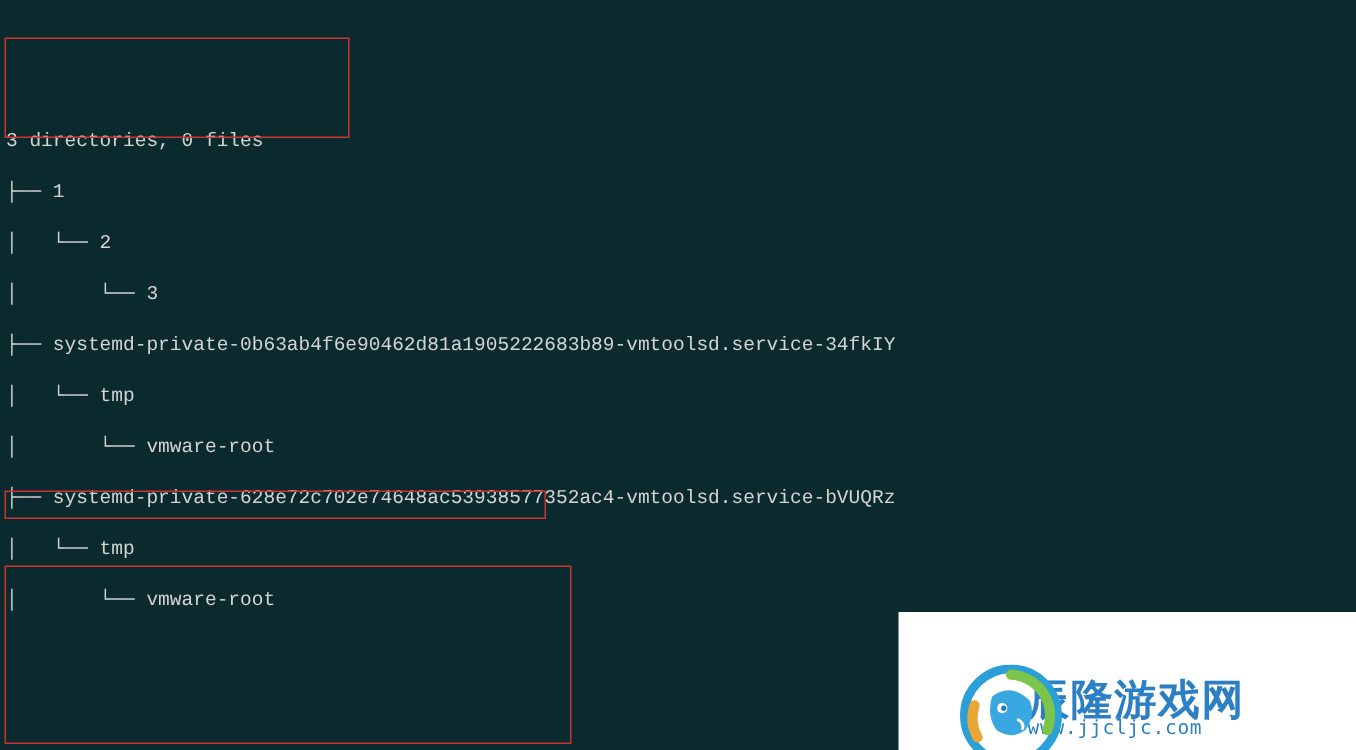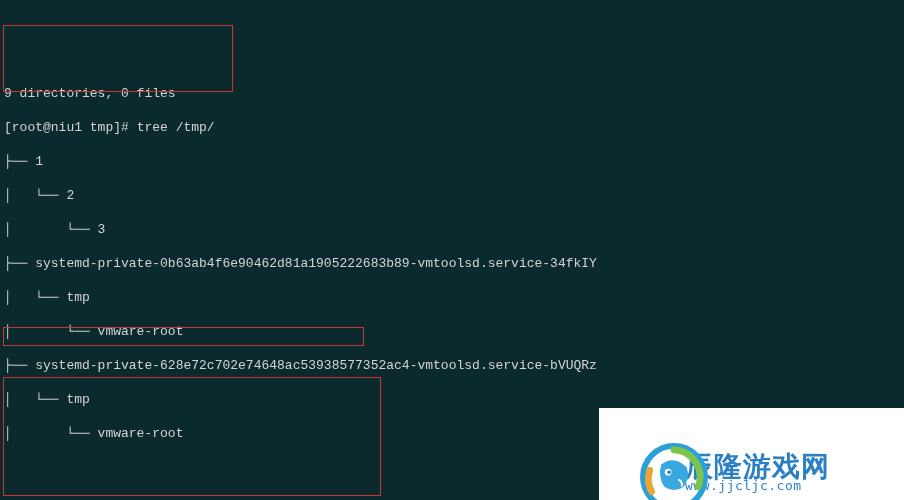--- a/index.html
+++ b/index.html
@@ -57,22 +57,21 @@
   letter-spacing: 0.5px;
 }
 .line { display: block; }
 </style>
 </head>
 <body>
 
 
 
 <div class="terminal">
-<span class="line">9 directories, 0 files</span>
-<span class="line"><span>[root@niu1 tmp]#</span> <span>tree /tmp/</span></span>
+<span class="line">3 directories, 0 files</span>
 <span class="line">├── 1</span>
 <span class="line">│   └── 2</span>
 <span class="line">│       └── 3</span>
 <span class="line">├── systemd-private-0b63ab4f6e90462d81a1905222683b89-vmtoolsd.service-34fkIY</span>
 <span class="line">│   └── tmp</span>
 <span class="line">│       └── vmware-root</span>
 <span class="line">├── systemd-private-628e72c702e74648ac53938577352ac4-vmtoolsd.service-bVUQRz</span>
 <span class="line">│   └── tmp</span>
 <span class="line">│       └── vmware-root</span>
 

